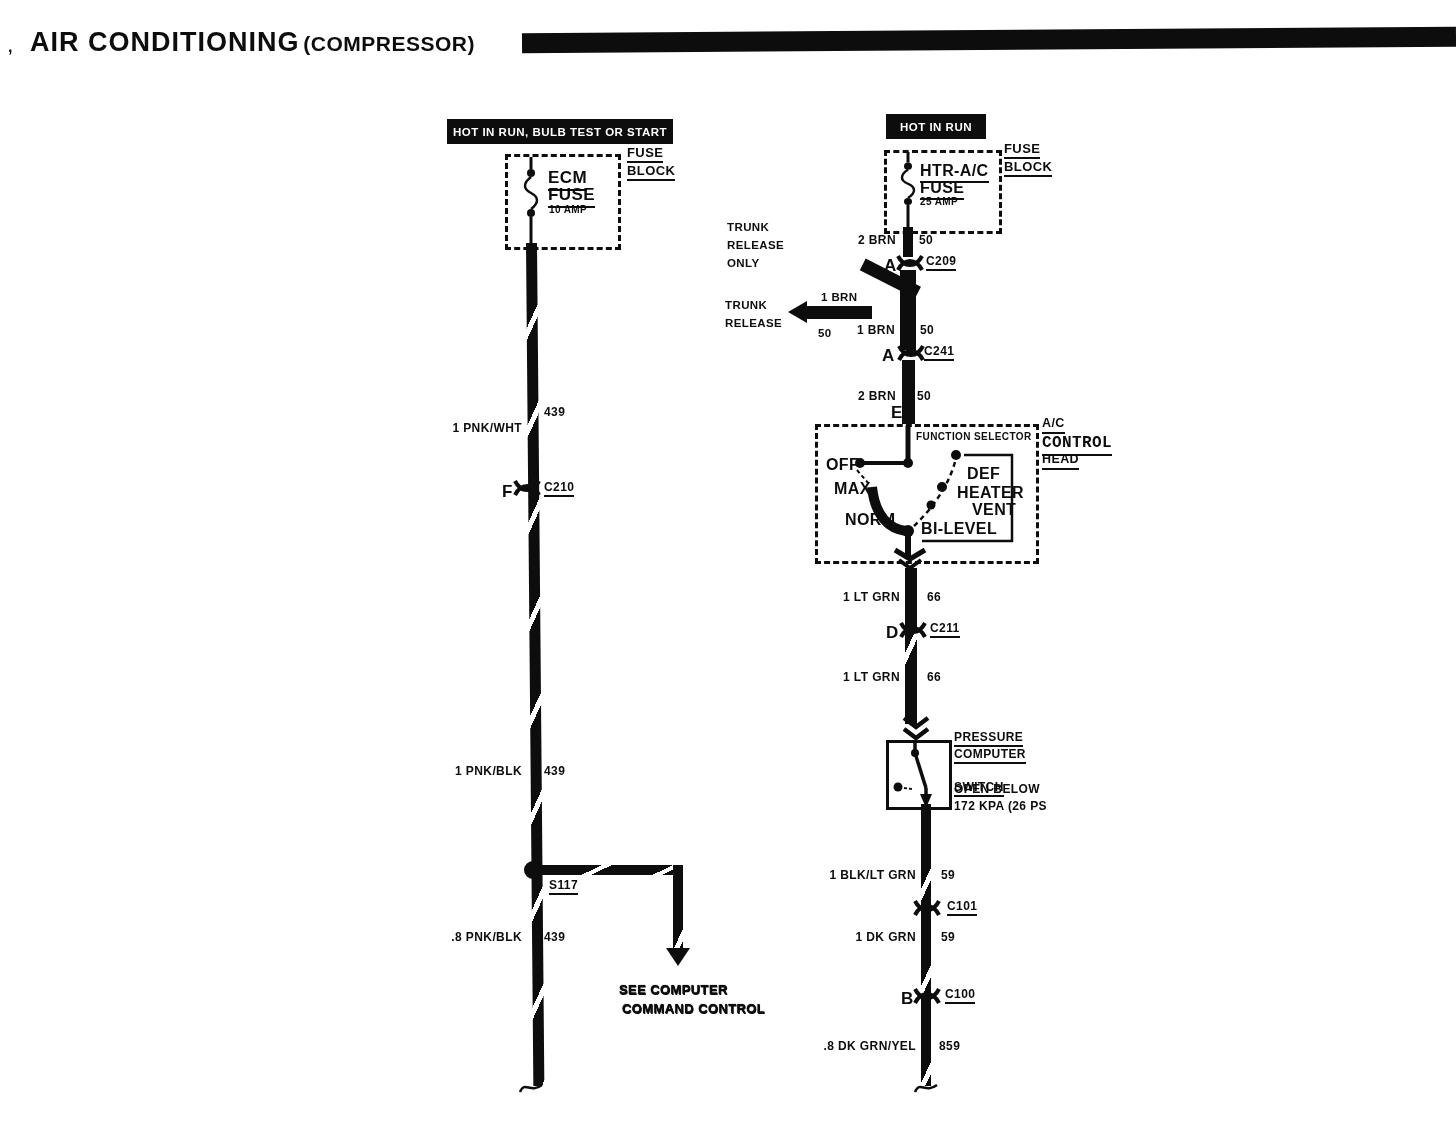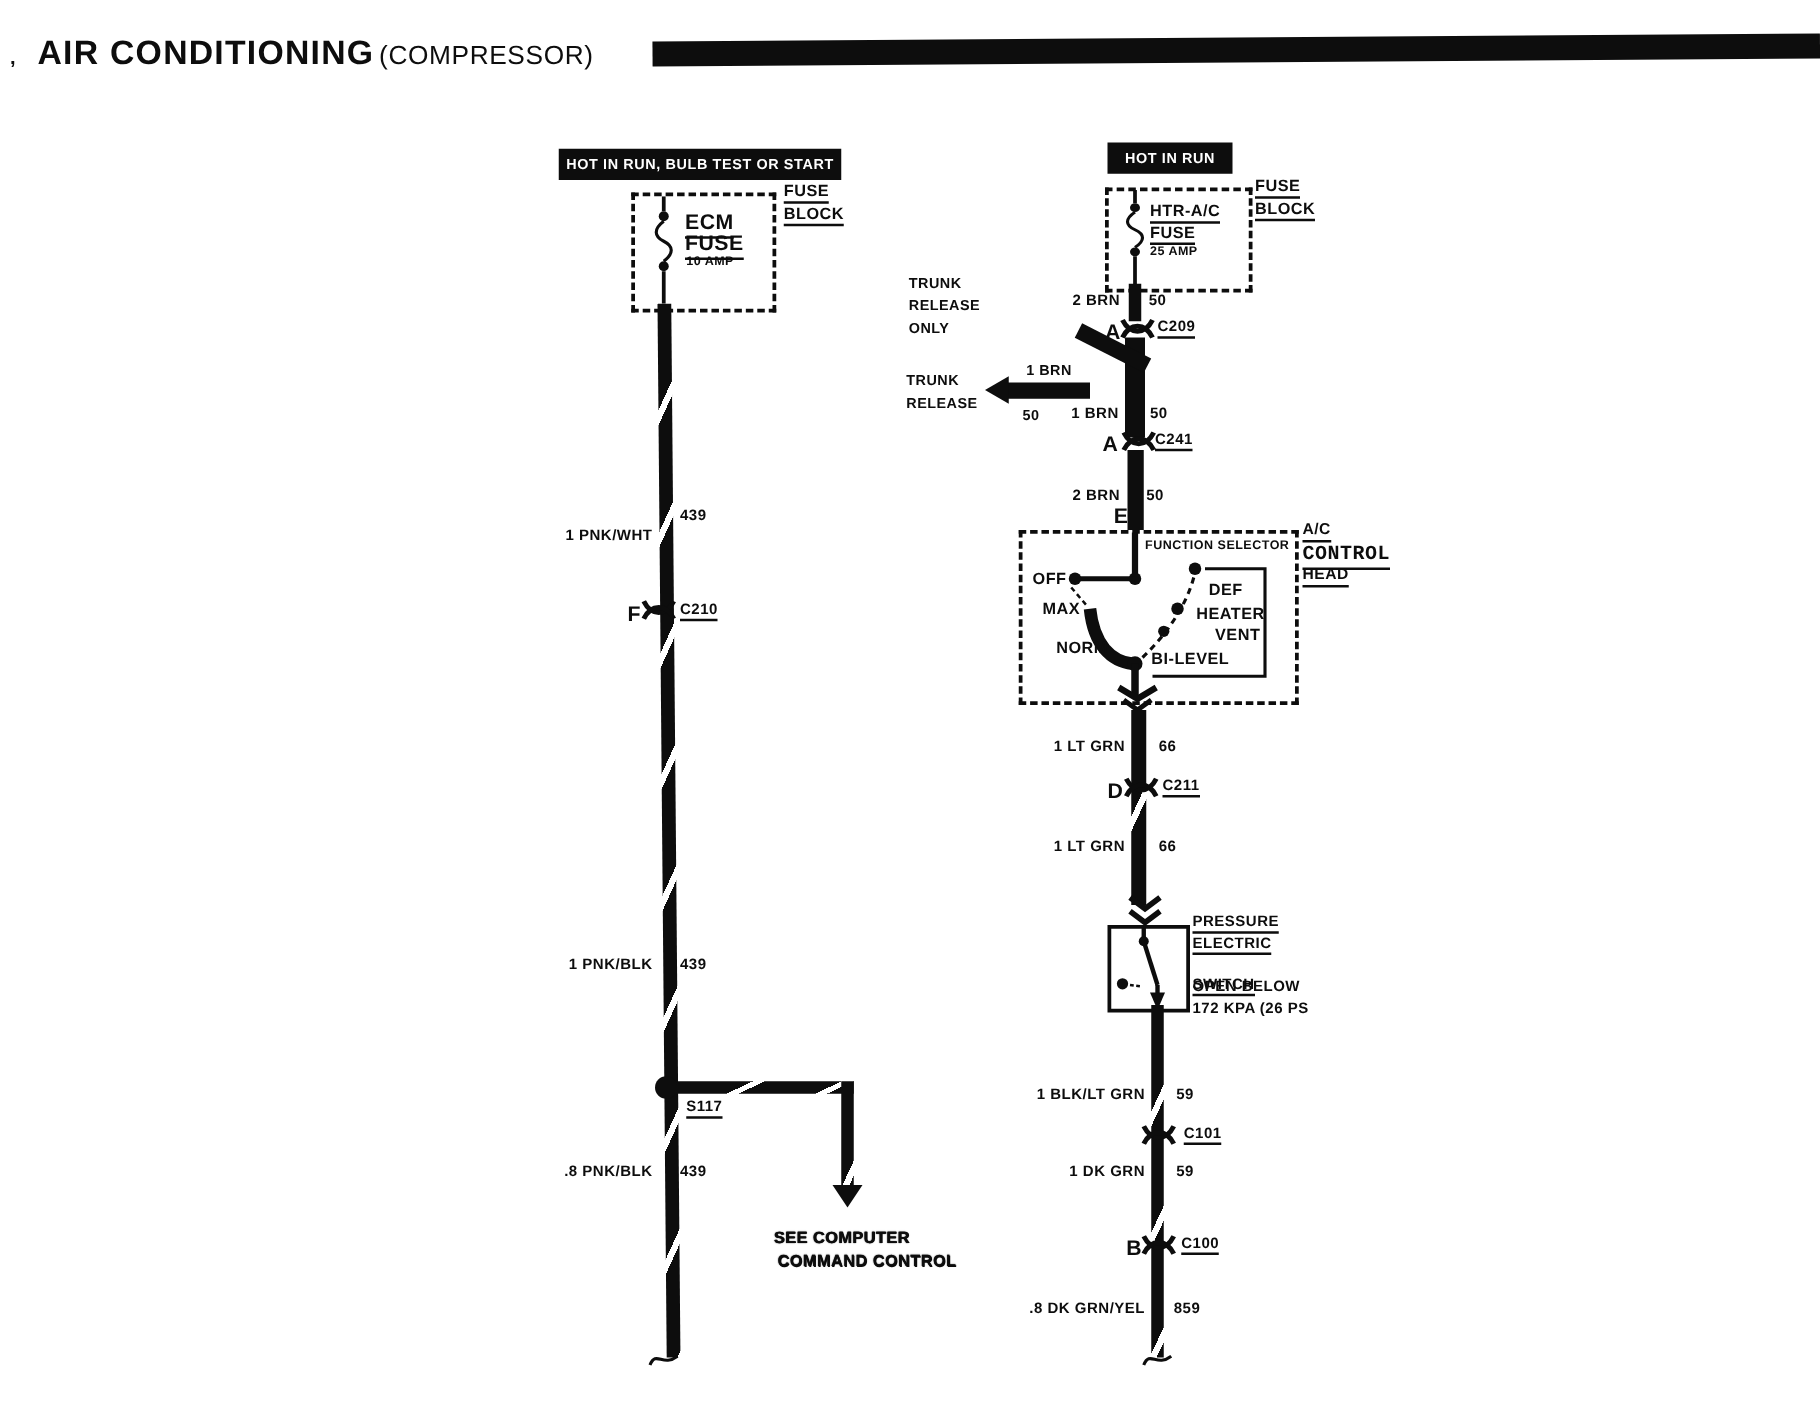--- a/index.html
+++ b/index.html
@@ -1,40 +1,40 @@
 <!DOCTYPE html>
 <html><head>
 <meta charset="utf-8">
 <style>
   :root{ --ink:#0d0d0d; --paper:#ffffff; }
   html,body{margin:0;padding:0;background:#e8e8e8;}
   #page{position:relative;width:1456px;height:1136px;background:var(--paper);
         font-family:"Liberation Sans",sans-serif;color:var(--ink);overflow:hidden;}
   .lbl{position:absolute;font-weight:bold;font-size:12px;line-height:1.1;
        white-space:nowrap;letter-spacing:.4px;color:var(--ink);}
-  .s10{font-size:10px;} .s105{font-size:13px;text-align:right;} .s11{font-size:17px;}
+  .s10{font-size:10px;} .s105{font-size:16px;text-align:right;} .s11{font-size:17px;}
   .s115{font-size:11.5px;} .s13{font-size:13px;}
   .u{border-bottom:2px solid var(--ink);padding-bottom:1px;}
   .r{text-align:right;}
   .banner{position:absolute;background:var(--ink);color:#fff;font-weight:bold;
           font-size:11.5px;letter-spacing:.5px;display:flex;align-items:center;
           justify-content:center;}
   .dashedbox{position:absolute;border:3px dashed var(--ink);}
   .solidbox{position:absolute;border:3px solid var(--ink);}
   .wire{position:absolute;background:var(--ink);}
   .hatchv{background:repeating-linear-gradient(115deg,var(--ink) 0 36px,#fff 36px 41px);}
   .hatchh{background:repeating-linear-gradient(155deg,var(--ink) 0 26px,#fff 26px 30px);}
   .dot{position:absolute;background:var(--ink);border-radius:50%;}
   .tri-down{position:absolute;width:0;height:0;border-left:12px solid transparent;
             border-right:12px solid transparent;border-top:18px solid var(--ink);}
   .tri-left{position:absolute;width:0;height:0;border-top:11px solid transparent;
             border-bottom:11px solid transparent;border-right:19px solid var(--ink);}
   .svgabs{position:absolute;}
   .title-main{font-size:27px;font-weight:bold;letter-spacing:1px;}
-  .title-paren{font-size:21px;font-weight:normal;letter-spacing:.5px;}
+  .title-paren{font-size:21px;font-weight:bold;letter-spacing:.5px;}
   .subtitle{font-size:23px;font-weight:bold;letter-spacing:.5px;}
   .topbar{position:absolute;background:var(--ink);transform:rotate(-0.4deg);}
   .smudge{text-shadow:0 0 1px var(--ink),0.5px 0.5px 0 var(--ink);}
 </style>
 </head>
 <body>
 
 <div id="page">
 
   <div class="lbl" style="left:8px;top:38px;font-size:16px;">,</div>
@@ -203,21 +203,21 @@
   <svg class="svgabs" style="left:886px;top:740px;" width="60" height="70" viewBox="0 0 60 70">
     <line x1="29" y1="0" x2="29" y2="10" stroke="#0d0d0d" stroke-width="3.5"></line>
     <circle cx="29" cy="13" r="4" fill="#0d0d0d"></circle>
     <line x1="29" y1="13" x2="40" y2="48" stroke="#0d0d0d" stroke-width="3.5"></line>
     <circle cx="12" cy="47" r="4.5" fill="#0d0d0d"></circle>
     <line x1="18" y1="48" x2="26" y2="49" stroke="#0d0d0d" stroke-width="2" stroke-dasharray="3,2"></line>
     <line x1="40" y1="48" x2="40" y2="55" stroke="#0d0d0d" stroke-width="3.5"></line>
     <polygon points="34,54 46,54 40,68" fill="#0d0d0d"></polygon>
   </svg>
   <div class="lbl u" style="left:954px;top:731px;">PRESSURE</div>
-  <div class="lbl u" style="left:954px;top:748px;">ELECTRIC</div>
+  <div class="lbl u" style="left:954px;top:748px;">COMPUTER</div>
   <div class="lbl u" style="left:954px;top:781px;">SWITCH</div>
   <div class="lbl" style="left:954px;top:783px;">OPEN BELOW</div>
   <div class="lbl" style="left:954px;top:800px;">172 KPA (26 PS</div>
 
   <div class="wire hatchv" style="left:921px;top:804px;width:10px;height:282px;"></div>
   <div class="lbl r" style="left:820px;top:869px;width:96px;">1 BLK/LT GRN</div>
   <div class="lbl" style="left:941px;top:869px;">59</div>
 
   <svg class="svgabs" style="left:913px;top:898px;" width="28" height="20" viewBox="0 0 28 20">
     <path d="M2,3 C8,15 20,15 26,3" fill="none" stroke="#0d0d0d" stroke-width="4"></path>

